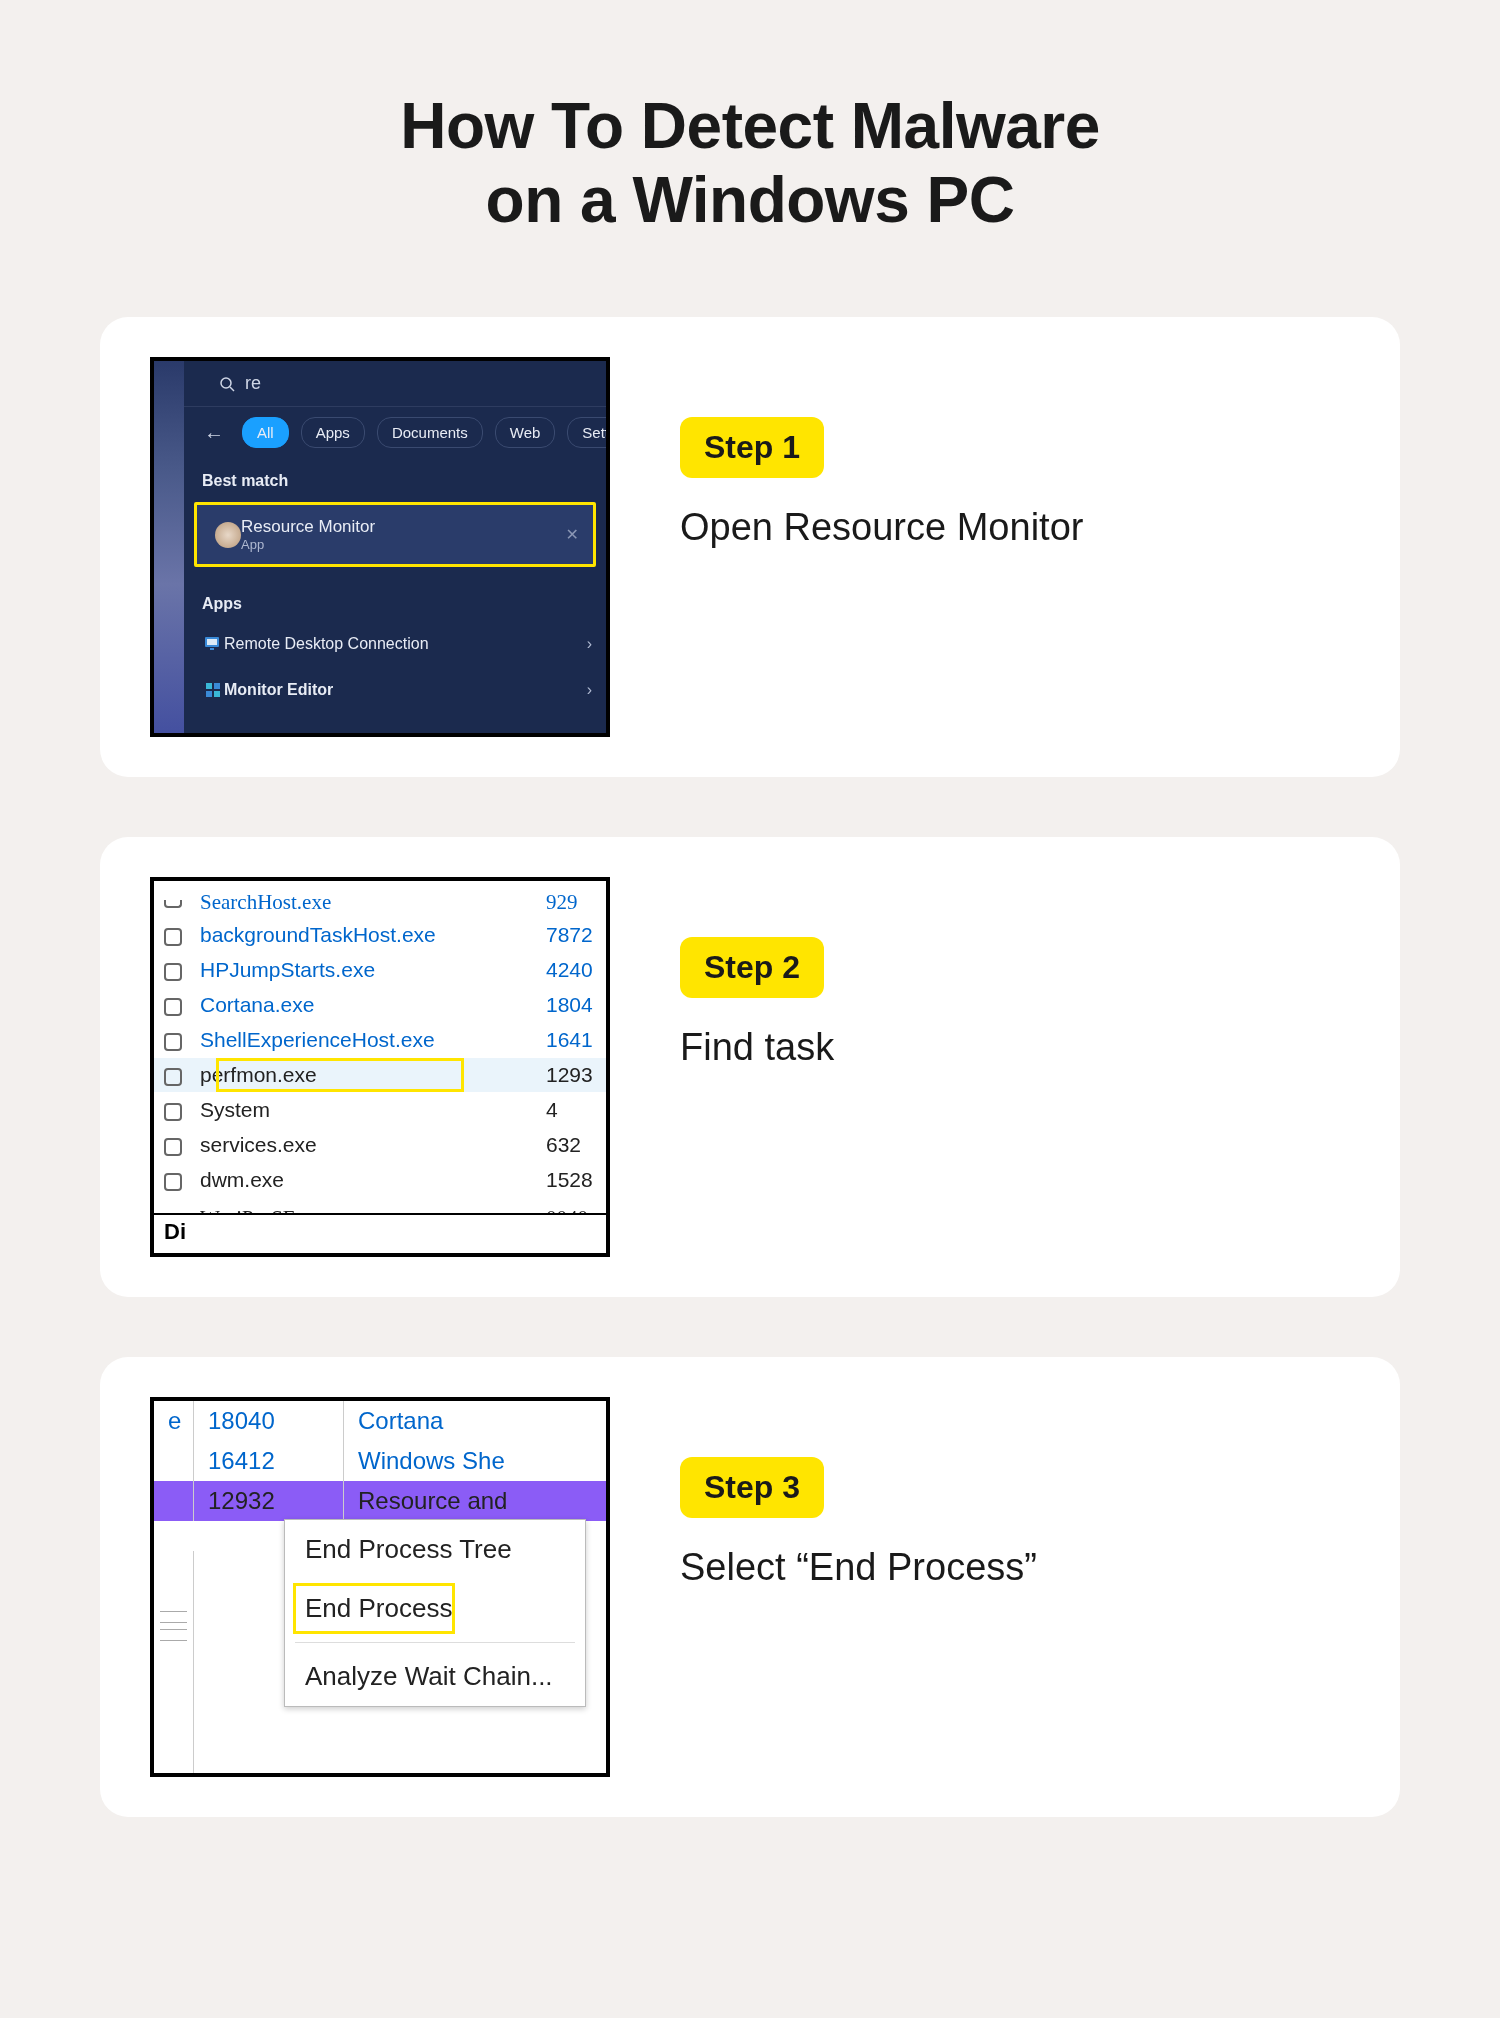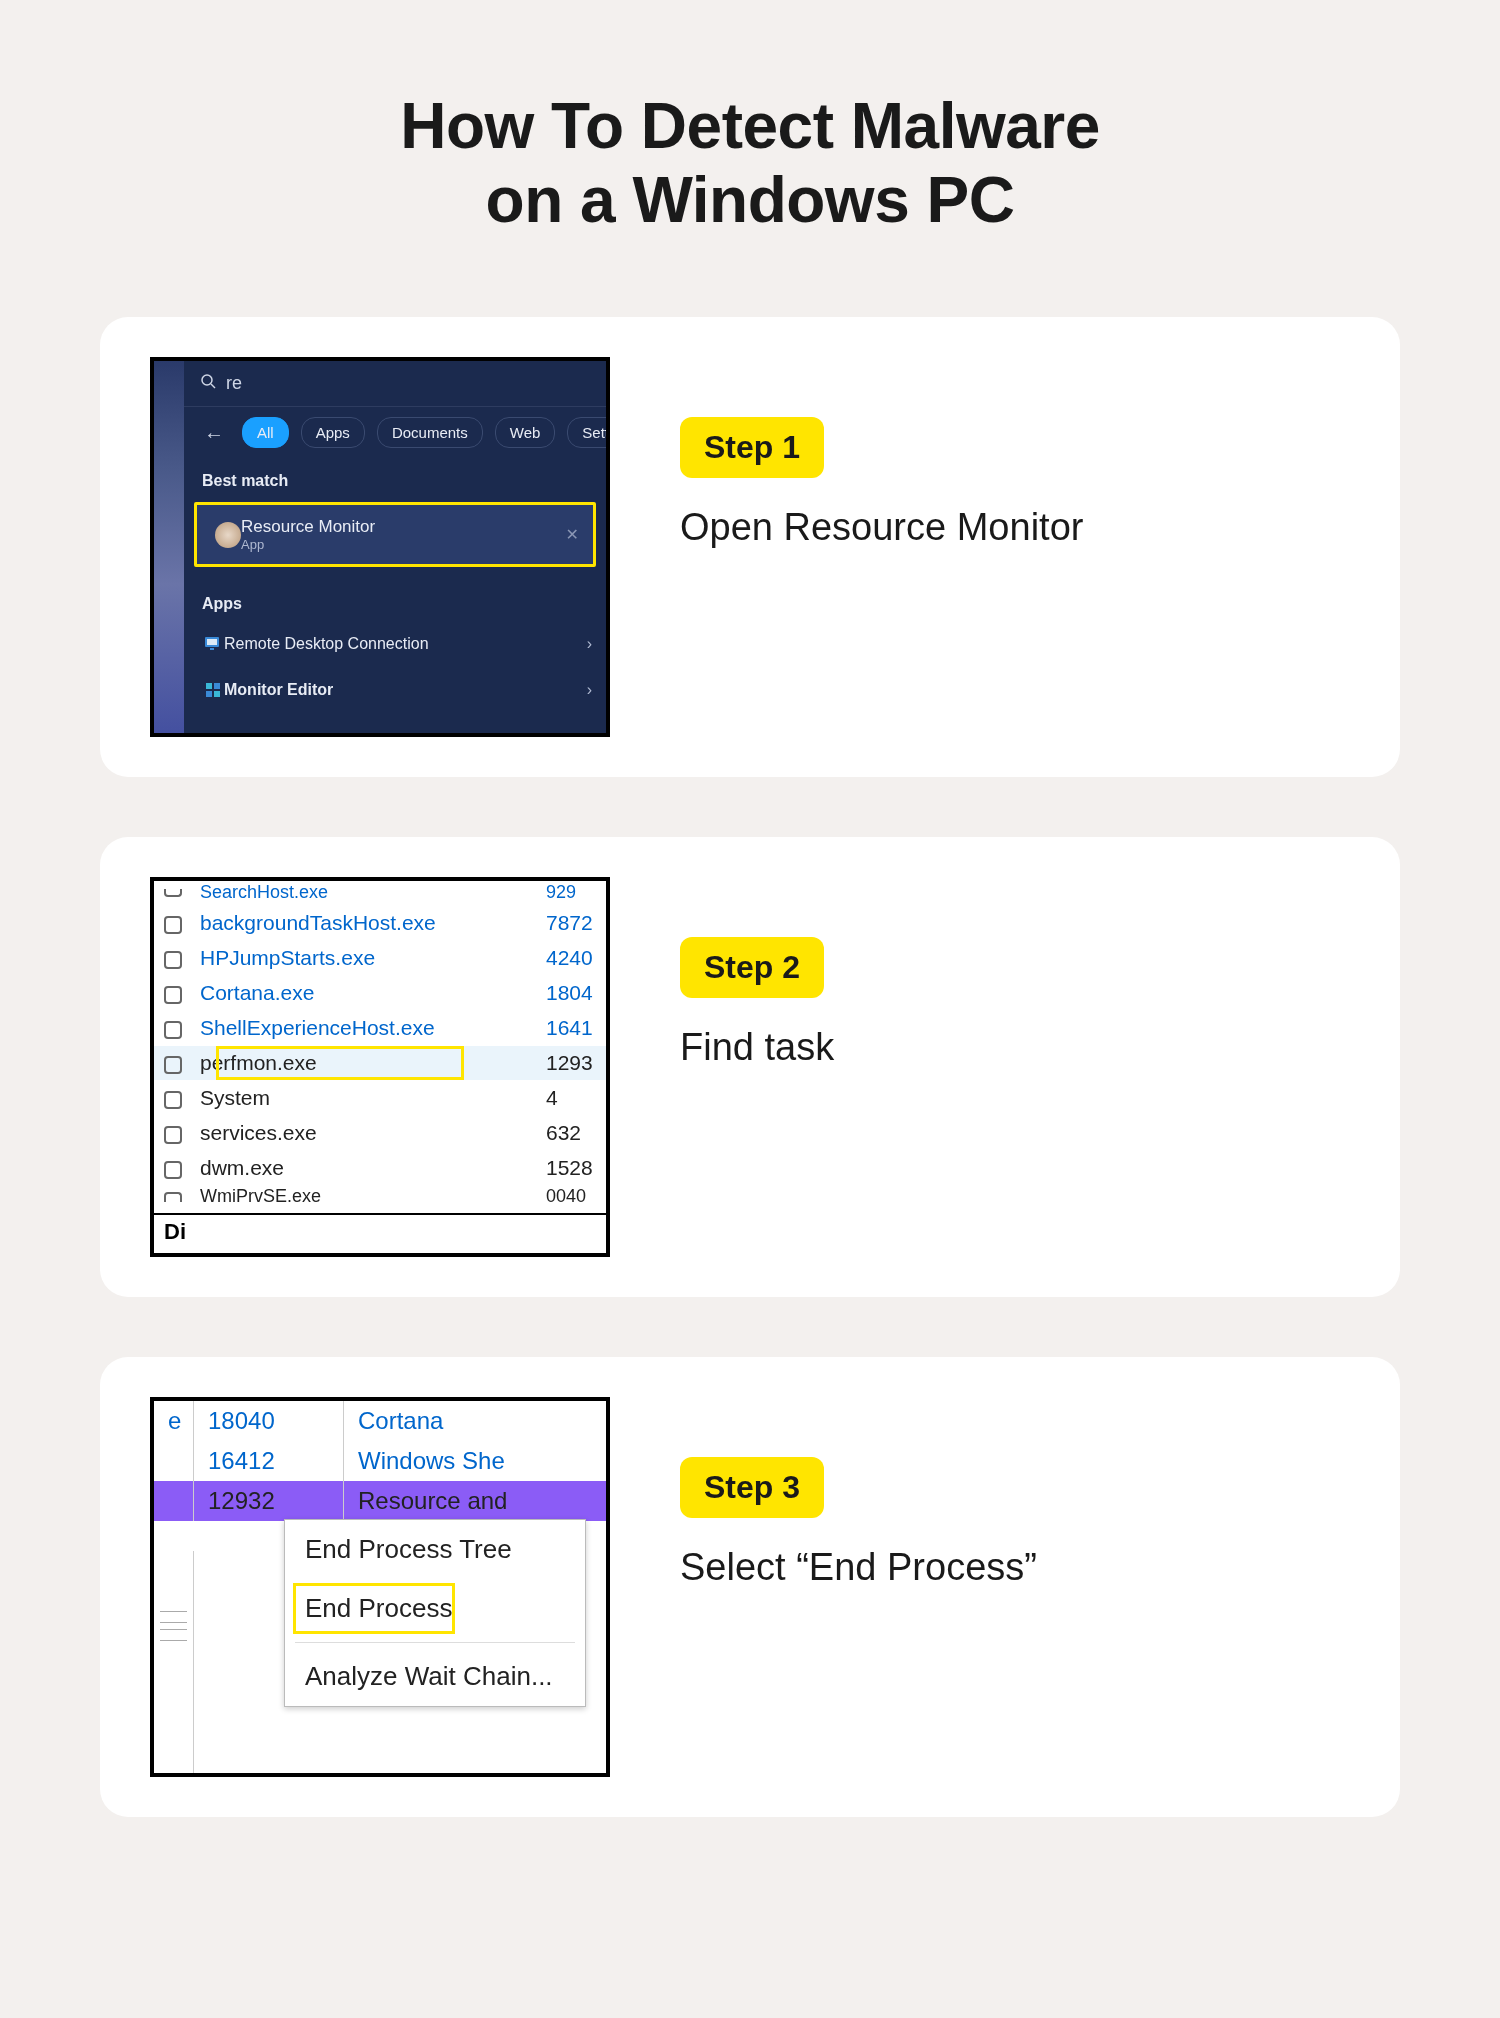--- a/index.html
+++ b/index.html
@@ -50,22 +50,22 @@
   .desc { font-size: 38px; color: #1a1a1a; font-weight: 400; }
 
   
   .s1 { background: #1b2a4e; }
   .s1-left {
     position: absolute; left: 0; top: 0; width: 30px; height: 100%;
     background: linear-gradient(180deg,#2a3a6a 0%,#4a5a8a 30%,#6a74a8 60%,#4450a0 100%);
   }
   .s1-body { position: absolute; left: 30px; right: 0; top: 0; bottom: 0; }
   .s1-search {
-    display: flex; align-items: flex-start; gap: 10px;
-    padding: 12px 16px; color: #cfd6e6; font-size: 18px;
+    display: flex; align-items: center; gap: 10px;
+    padding: 12px 35px; color: #cfd6e6; font-size: 18px;
     border-bottom: 1px solid #2e3c60;
   }
   .s1-tabs { display: flex; align-items: center; gap: 12px; padding: 10px 14px; }
   .s1-back { color: #cfd6e6; font-size: 20px; padding: 0 6px; }
   .s1-tab {
     color: #e8ecf5; font-size: 15px; padding: 6px 14px;
     border: 1px solid #3a4a70; border-radius: 14px;
   }
   .s1-tab.active { background: #1aa0ff; border-color: #1aa0ff; }
   .s1-hdr { color: #e8ecf5; font-size: 16px; font-weight: 600; padding: 14px 18px 8px; }
@@ -90,21 +90,21 @@
   
   .s2 { background: #fff; font-size: 21px; color: #0066cc; }
   .s2-table { width: 100%; border-collapse: collapse; }
   .s2-table td { padding: 5px 8px 5px 10px; border-top: 1px solid transparent; }
   .s2-table td:first-child { width: 34px; }
   .s2-table td:last-child { text-align: left; width: 70px; }
   .cb {
     display: inline-block; width: 18px; height: 18px;
     border: 2px solid #666; border-radius: 4px; vertical-align: middle;
   }
-  .s2 .cutoff td { color:#0066cc; font-size:18px; padding-top:0; padding-bottom:2px; height:14px; overflow:hidden; }
+  .s2 .cutoff td { color:#0066cc; font-size:21px; padding-top:8px; padding-bottom:2px; height:14px; overflow:hidden;font-family:Liberation Serif, serif; }
   .s2 .hl { background: #eaf4fb; position: relative; }
   .s2 .hl td:nth-child(2), .s2 .hl td:nth-child(3) { color:#222; }
   .s2 .hlbox {
     position: absolute; left: 26px; right: 72px; top: 0; bottom: 0;
     border: 3px solid #ffe500; pointer-events: none;
   }
   .s2 .plain td { color:#222; }
   .s2-bottom {
     position:absolute; left:0; right:0; bottom:0; height:40px;
     border-top:2px solid #000; background:#fff; padding:4px 10px;

